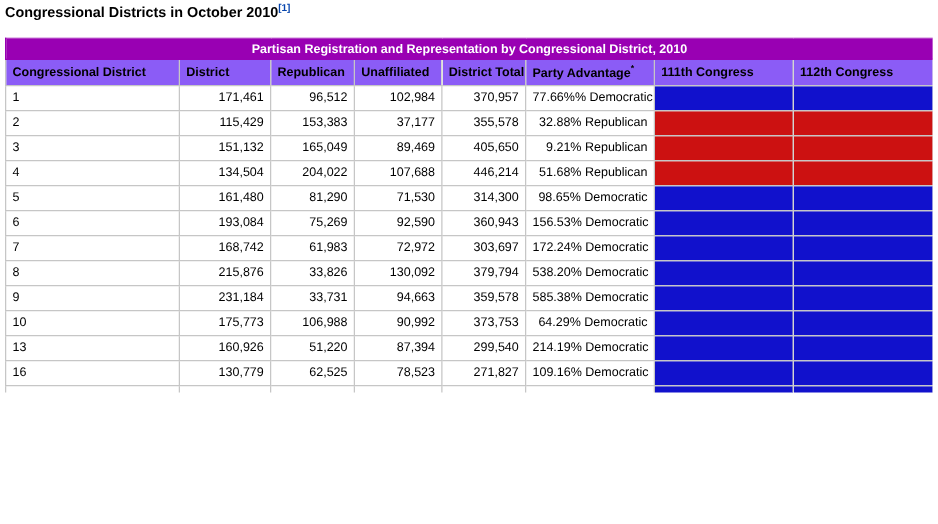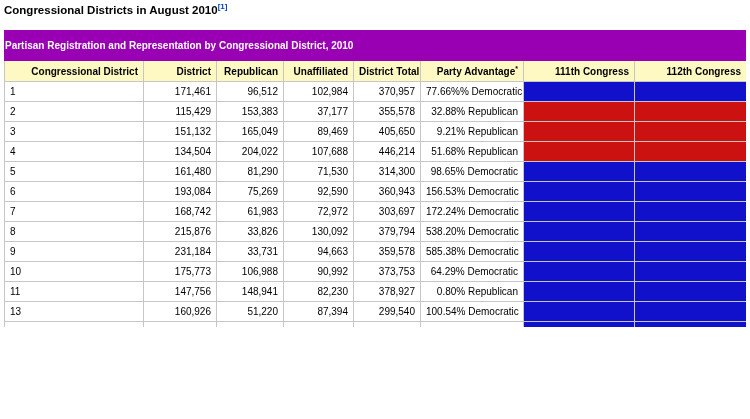--- a/index.html
+++ b/index.html
@@ -17,38 +17,38 @@
     position:absolute;left:4px;top:30px;width:742px;height:367px;overflow:hidden;
   }
   table.reg{
     border-collapse:collapse;table-layout:fixed;width:742px;font-size:10px;
   }
   table.reg td, table.reg th{
     border:1px solid #c6c6c6;box-sizing:border-box;padding:0 5px;height:20px;
     overflow:hidden;white-space:nowrap;
   }
   tr.caption-row th{
-    height:30px;color:#ffffff;font-weight:bold;font-size:10px;text-align:left;
+    height:17px;color:#ffffff;font-weight:bold;font-size:10px;text-align:center;
     padding:0;
   }
   tr.header-row th{
-    height:21px;font-weight:bold;font-size:10px;text-align:right;background:#fef9c3;
+    height:21px;font-weight:bold;font-size:10px;text-align:left;background:#8b5cf6;
   }
   tr.header-row th .fn-marker{
     font-size:7px;vertical-align:super;
   }
   td.td-left{text-align:left;}
   td.td-num{text-align:right;}
   tr.partial-row td{height:5px;border-bottom:none;}
 </style>
 </head>
 <body>
 
 <div class="page-title">
-  <span>Congressional Districts in August 2010</span><sup><a href="#" style="color: rgb(6, 69, 173);">[1]</a></sup>
+  <span>Congressional Districts in October 2010</span><sup><a href="#" style="color: rgb(6, 69, 173);">[1]</a></sup>
 </div>
 
 <div class="table-wrap">
   <table class="reg">
     <colgroup>
       <col style="width:139px">
         <col style="width:73px">
         <col style="width:67px">
       <col style="width:70px">
         <col style="width:67px">
@@ -166,36 +166,36 @@
           <td class="td-left">10</td>
           <td class="td-num">175,773</td>
           <td class="td-num">106,988</td>
           <td class="td-num">90,992</td>
           <td class="td-num">373,753</td>
           <td class="td-num">64.29% Democratic</td>
           <td style="background: rgb(17, 17, 204);"></td>
           <td style="background: rgb(17, 17, 204);"></td>
         </tr>
         <tr>
-          <td class="td-left">11</td>
-          <td class="td-num">147,756</td>
-          <td class="td-num">148,941</td>
-          <td class="td-num">82,230</td>
-          <td class="td-num">378,927</td>
-          <td class="td-num">0.80% Republican</td>
-          <td style="background: rgb(17, 17, 204);"></td>
-          <td style="background: rgb(17, 17, 204);"></td>
-        </tr>
-        <tr>
           <td class="td-left">13</td>
           <td class="td-num">160,926</td>
           <td class="td-num">51,220</td>
           <td class="td-num">87,394</td>
           <td class="td-num">299,540</td>
-          <td class="td-num">100.54% Democratic</td>
+          <td class="td-num">214.19% Democratic</td>
+          <td style="background: rgb(17, 17, 204);"></td>
+          <td style="background: rgb(17, 17, 204);"></td>
+        </tr>
+        <tr>
+          <td class="td-left">16</td>
+          <td class="td-num">130,779</td>
+          <td class="td-num">62,525</td>
+          <td class="td-num">78,523</td>
+          <td class="td-num">271,827</td>
+          <td class="td-num">109.16% Democratic</td>
           <td style="background: rgb(17, 17, 204);"></td>
           <td style="background: rgb(17, 17, 204);"></td>
         </tr>
         <tr class="partial-row">
           <td></td>
           <td></td>
           <td></td>
           <td></td>
           <td></td>
           <td></td>

